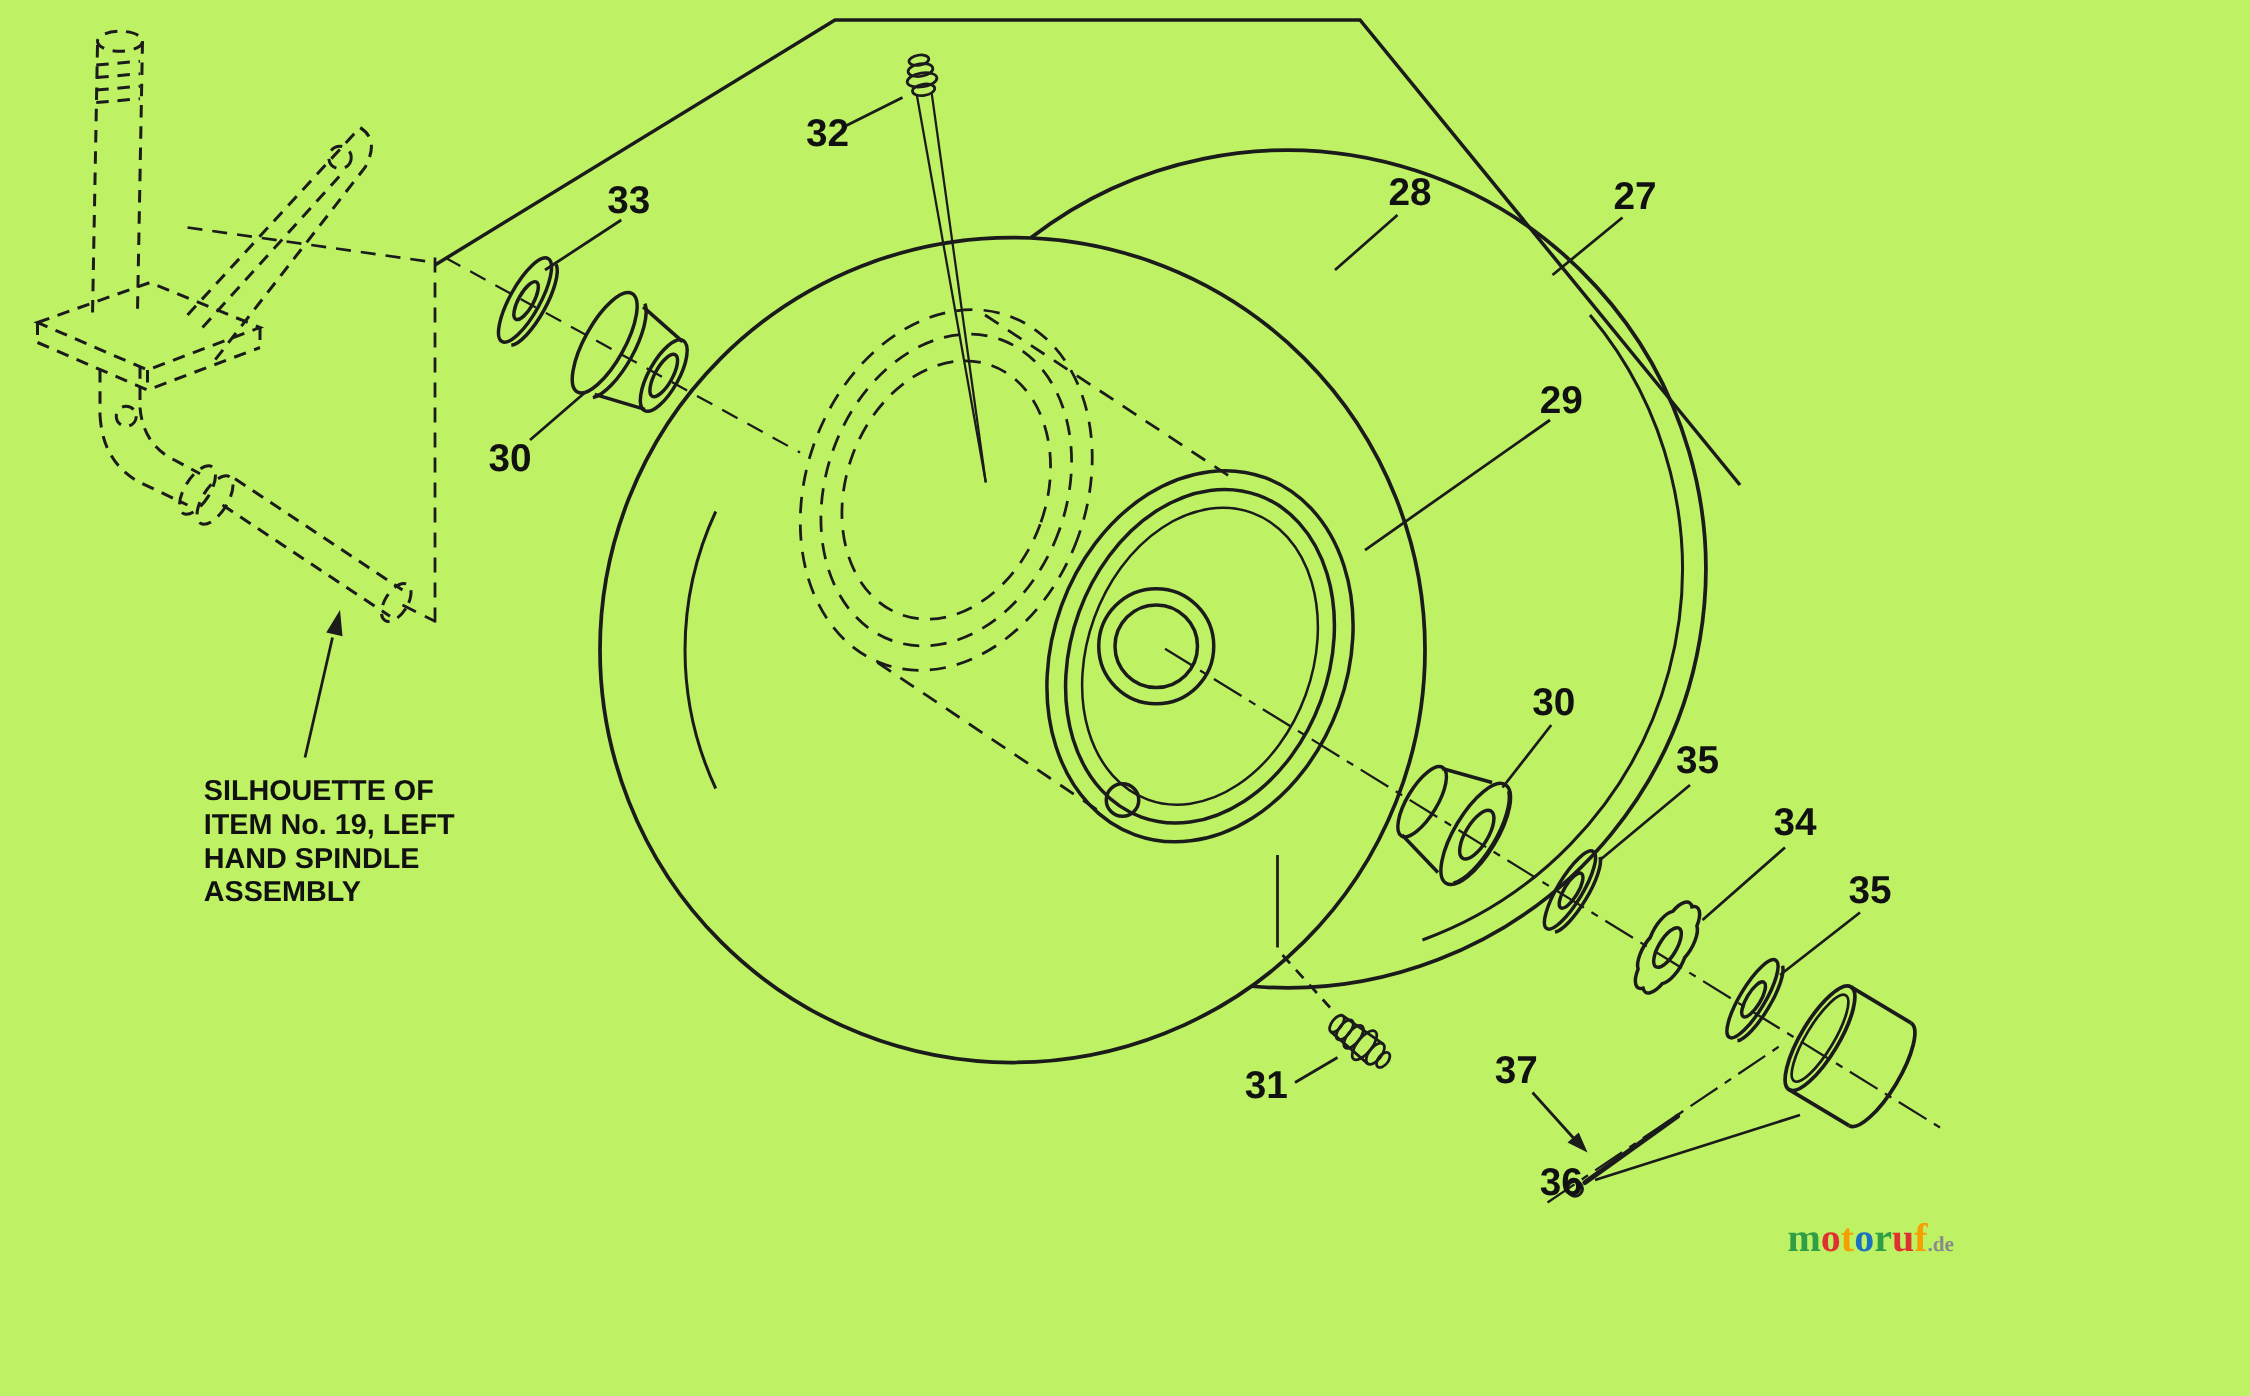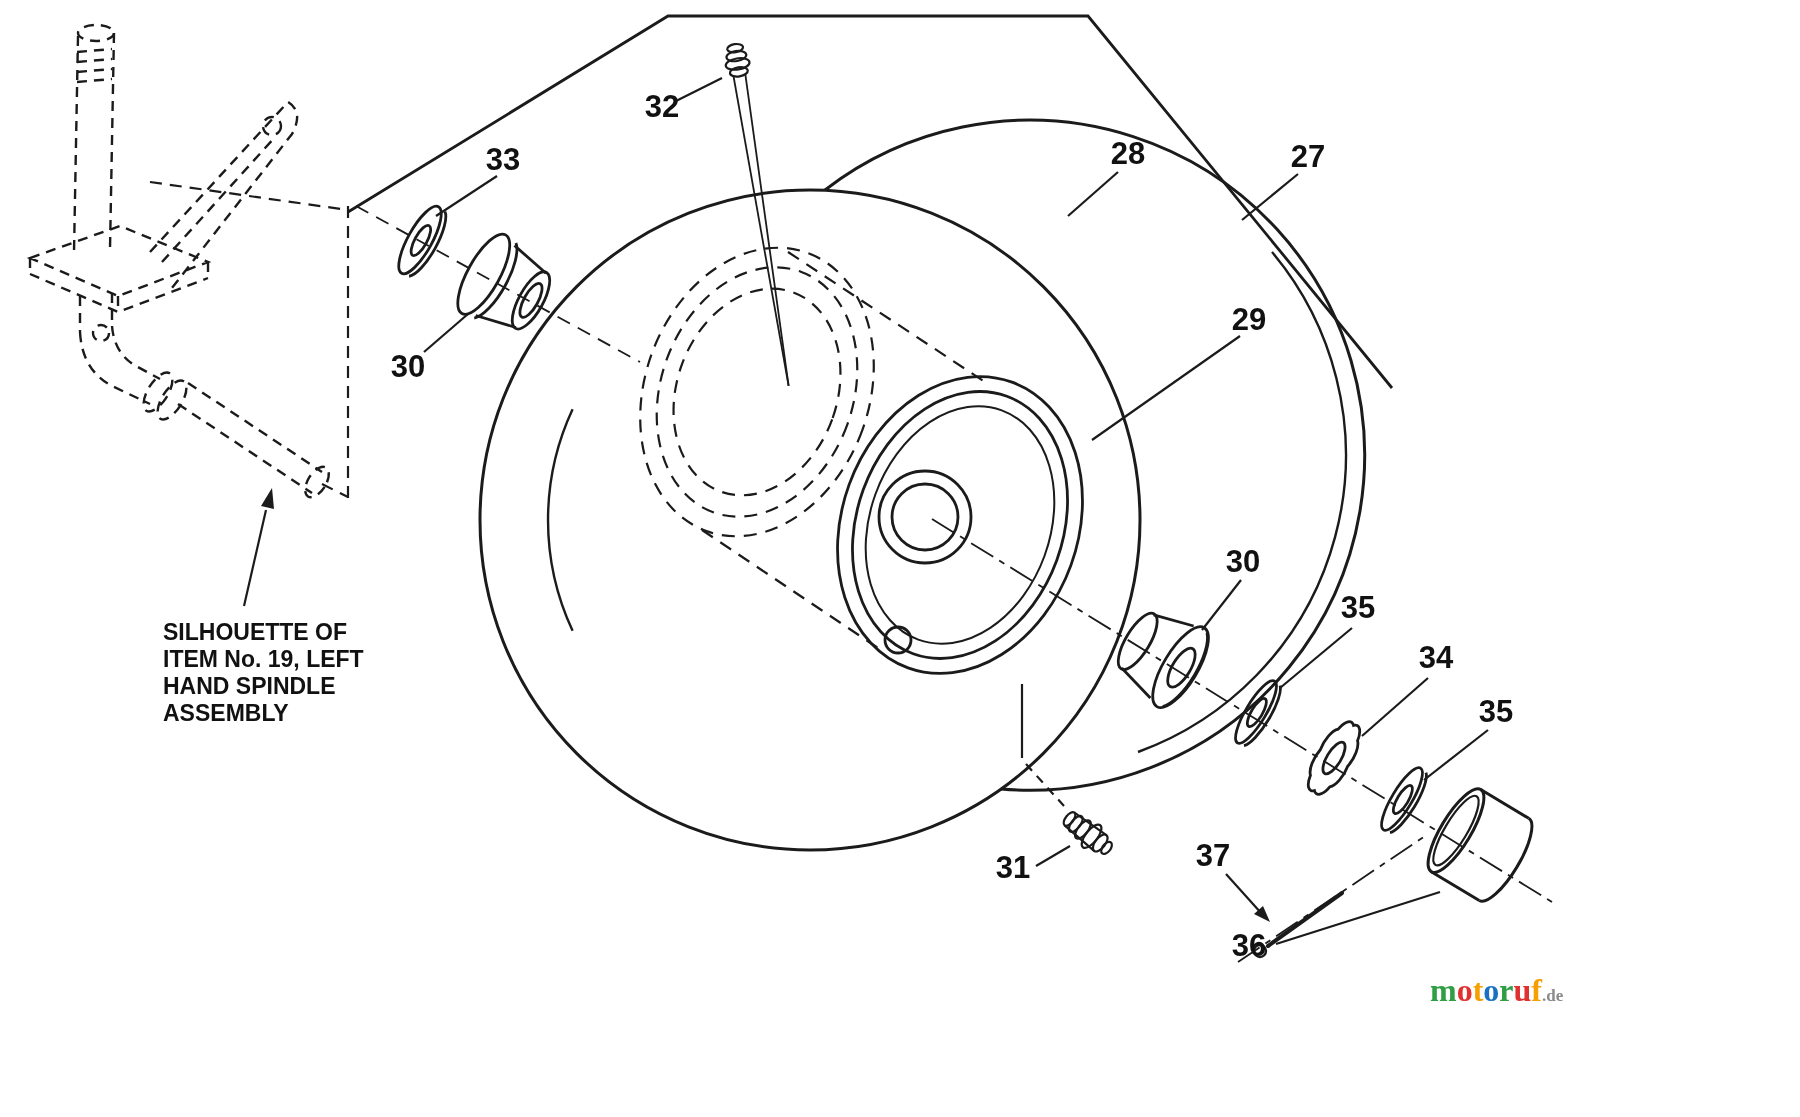--- a/index.html
+++ b/index.html
@@ -1,19 +1,19 @@
 <!DOCTYPE html>
 <html><head>
 <meta charset="utf-8">
 <style>
   html,body{margin:0;padding:0;background:#e8e8e8;}
   .canvas{
     position:relative;
     width:1800px;height:1117px;
-    background:#ffffff;
+    background:#bef264;
     font-family:"Liberation Sans", sans-serif;
     overflow:hidden;
   }
   svg{display:block;}
   .callout{
     font-family:"Liberation Sans", sans-serif;
     font-size:31px;font-weight:bold;fill:#111;
   }
   .note-line{
     font-family:"Liberation Sans", sans-serif;

